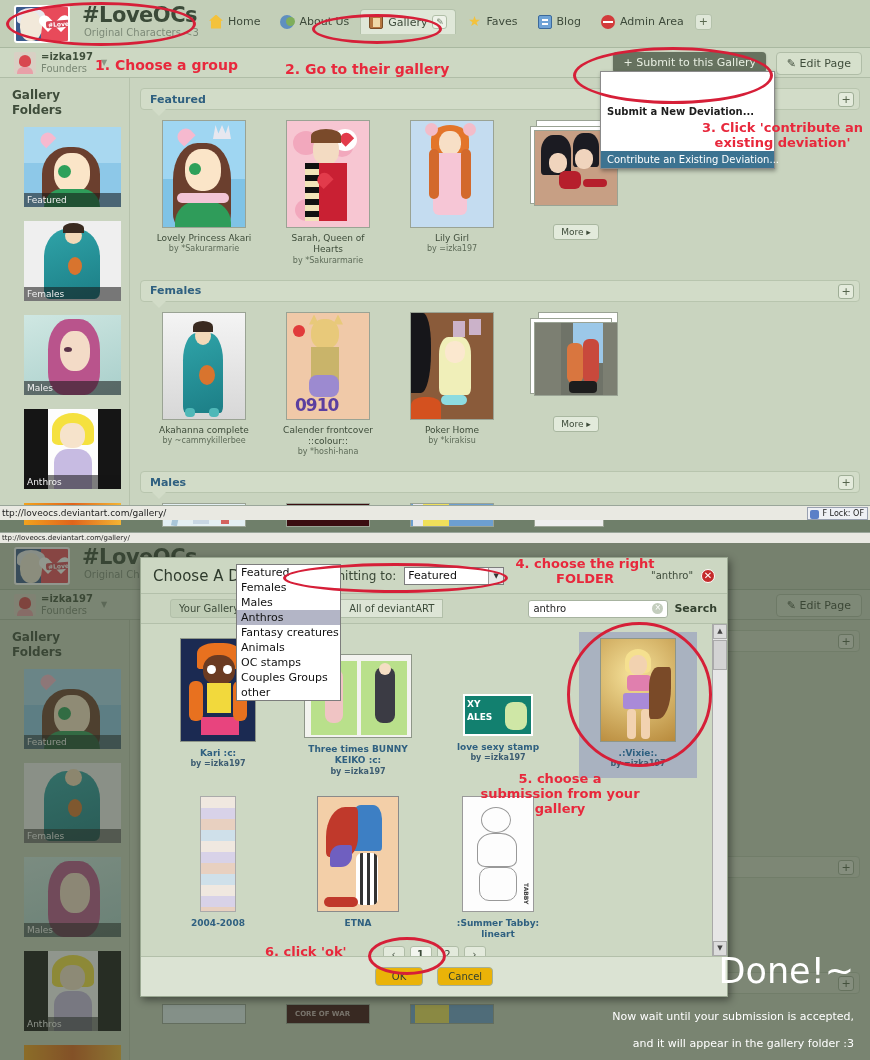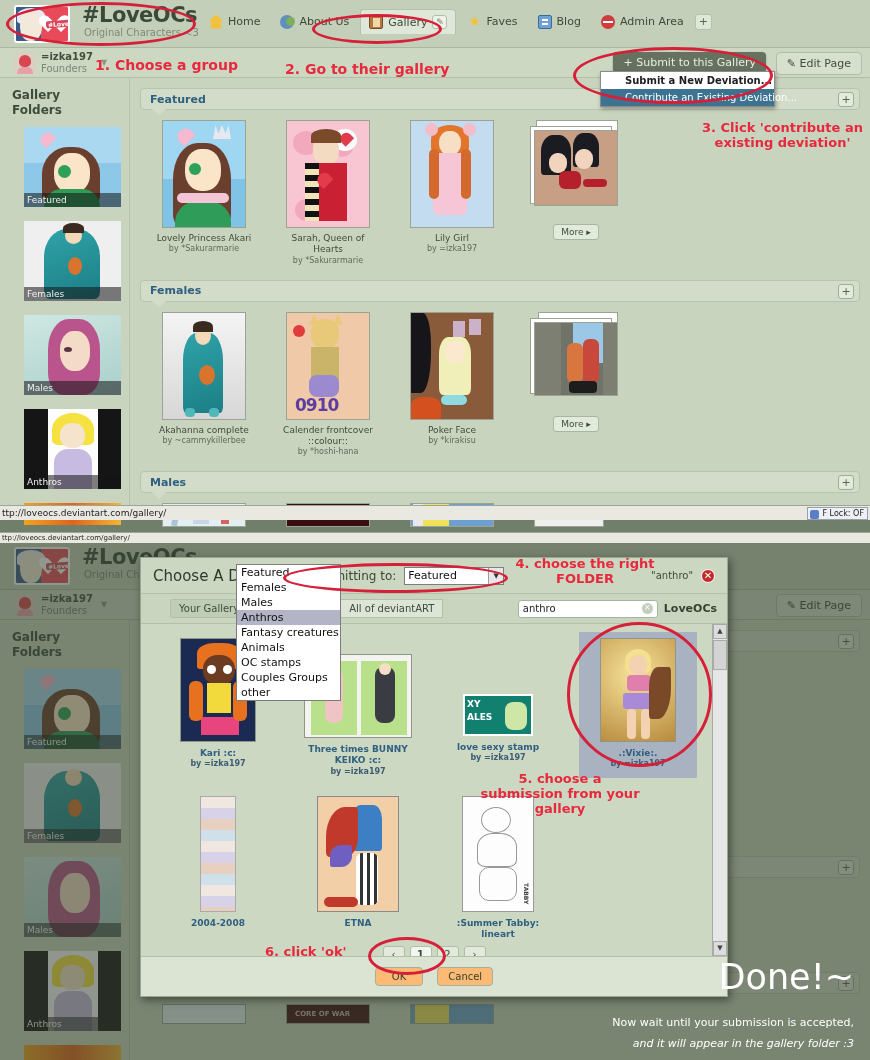--- a/index.html
+++ b/index.html
@@ -96,21 +96,21 @@
   .edit-btn {
     position:absolute; right:8px; top:4px;
     border:1px solid #b0bda7; border-radius:4px; background:#d6e0cc;
     padding:4px 10px; font-size:11px; color:#3f4d3b; white-space:nowrap;
   }
   .dropmenu {
     position:absolute; right:95px; top:23px; width:175px;
     background:#fff; border:1px solid #8b8b8b; box-shadow:1px 2px 4px rgba(0,0,0,.35);
     z-index:40; font-size:10px;
   }
-  .dropmenu div { padding:3px 24px; color:#1e1e1e; white-space:nowrap; }
+  .dropmenu div { padding:3px 6px; color:#1e1e1e; white-space:nowrap;margin-top:31px; }
   .dropmenu div.bold { font-weight:bold; }
   .dropmenu div.sel { background:#3c7391; color:#fff; }
 
   
   .da-body { display:flex; background:#c9d4bf; }
   .sidebar { width:130px; flex:none; padding:10px 0 0 12px; border-right:1px solid #b6c2ac; }
   .sidebar-title { font-size:12px; font-weight:bold; color:#3e4c3a; line-height:1.25; margin-bottom:9px; }
   .folder { width:97px; height:80px; margin:0 0 14px 12px; position:relative; overflow:hidden; background:#1a1a1a; }
   .folder .art { position:absolute; inset:0; }
   .folder .fname {
@@ -225,21 +225,21 @@
   .pager { display:flex; justify-content:center; gap:5px; margin-top:4px; }
   .pg { min-width:22px; height:18px; border:1px solid #b0bda7; border-radius:3px; background:#e3eadc;
         font-size:10px; line-height:16px; text-align:center; color:#3b4938; padding:0 4px; }
   .pg.cur { background:#f3f6ef; font-weight:bold; }
 
   .modal-footer {
     height:40px; background:#dbe3d3; border-top:1px solid #b3c0aa;
     display:flex; align-items:center; justify-content:center; gap:14px; position:relative;
   }
   .btn-ok, .btn-cancel {
-    border:1px solid #a3b09b; border-radius:4px; background:#fdba74;
+    border:1px solid #a3b09b; border-radius:4px; background:#eab308;
     font-size:10px; color:#33412f; padding:3px 16px;
   }
   .btn-cancel { padding:3px 10px; }
 
   .done-block { position:absolute; right:16px; bottom:8px; text-align:right; z-index:50; color:#fff; }
   .done-title { font-size:35px; line-height:1; font-family:"DejaVu Sans", sans-serif; font-weight:normal; }
   .done-sub { font-size:11px; line-height:1.35; margin-top:21px; }
 
   .statusbar {
     position:absolute; left:0; width:870px; height:15px; background:#e9e9e2;
@@ -476,21 +476,21 @@
           <div class="thumb">
             <div class="pic" style="background:#8a5b3a;">
               <div style="position:absolute;left:0;top:0;width:20px;height:80px;background:#16161a;border-radius:0 40% 50% 0;"></div>
               <div style="position:absolute;left:42px;top:8px;width:12px;height:16px;background:#cbb2c9;"></div>
               <div style="position:absolute;left:58px;top:6px;width:12px;height:16px;background:#cbb2c9;"></div>
               <div style="position:absolute;left:28px;top:24px;width:32px;height:58px;background:#f0efb9;border-radius:30% 30% 12% 12%;"></div>
               <div style="position:absolute;left:34px;top:28px;width:20px;height:22px;background:#fbe8cf;border-radius:45%;"></div>
               <div style="position:absolute;left:30px;bottom:14px;width:26px;height:10px;background:#8ddbe0;border-radius:6px;"></div>
               <div style="position:absolute;left:0;bottom:0;width:30px;height:22px;background:#d4511f;border-radius:40% 40% 0 0;"></div>
             </div>
-            <div class="ttl">Poker Face</div>
+            <div class="ttl">Poker Home</div>
             <div class="by">by *kirakisu</div>
           </div>
 
           <div class="thumb stack">
             <div class="pic">
               <div class="stack-l" style="left:10px;top:0;width:80px;height:76px;"></div>
               <div class="stack-l" style="left:2px;top:6px;width:82px;height:76px;"></div>
               <div class="stack-l" style="left:6px;top:10px;width:84px;height:74px;background:#6f7368;overflow:hidden;">
                 <div style="position:absolute;right:8px;top:0;width:36px;height:40px;background:#9cc8e8;"></div>
                 <div style="position:absolute;left:0;top:0;width:26px;height:74px;background:#7c7f72;"></div>
@@ -701,21 +701,21 @@
       <div class="tabs">
         <div class="tab active">Your Gallery</div>
         <div class="tab">Your Favourites</div>
         <div class="tab">All of deviantART</div>
       </div>
       <div class="search-wrap">
         <div class="search-box">
           <span>anthro</span>
           <span class="search-clear">×</span>
         </div>
-        <span class="search-btn">LoveOCs</span>
+        <span class="search-btn">Search</span>
       </div>
     </div>
 
     <div class="modal-grid">
       <div class="gridrow">
         <div class="gcell">
           <div class="gpic" style="background:#1b2a52;">
             <div style="position:absolute;left:16px;top:4px;width:44px;height:26px;background:#e8711f;border-radius:40% 40% 10% 10%;"></div>
             <div style="position:absolute;left:22px;top:16px;width:32px;height:30px;background:#6b3b22;border-radius:45%;"></div>
             <div style="position:absolute;left:26px;top:26px;width:9px;height:9px;background:#fff;border-radius:50%;"></div>
@@ -832,15 +832,15 @@
   <div class="note" style="left:505px;top:25px;width:160px;font-size:13px;white-space:pre-line;">4. choose the right
 FOLDER</div>
   <div class="note" style="left:455px;top:240px;width:210px;font-size:13px;white-space:pre-line;z-index:76;">5. choose a
 submission from your
 gallery</div>
   <div class="note" style="left:265px;top:413px;font-size:13px;z-index:76;">6. click 'ok'</div>
 
   <div class="done-block">
     <div class="done-title">Done!~</div>
     <div class="done-sub">Now wait until your submission is accepted,</div>
-    <div class="done-sub" style="margin-top:6px;font-style:italic;">and it will appear in the gallery folder :3</div>
+    <div class="done-sub" style="margin-top:12px;">and it will appear in the gallery folder :3</div>
   </div>
 </div>
 
 </body></html>

